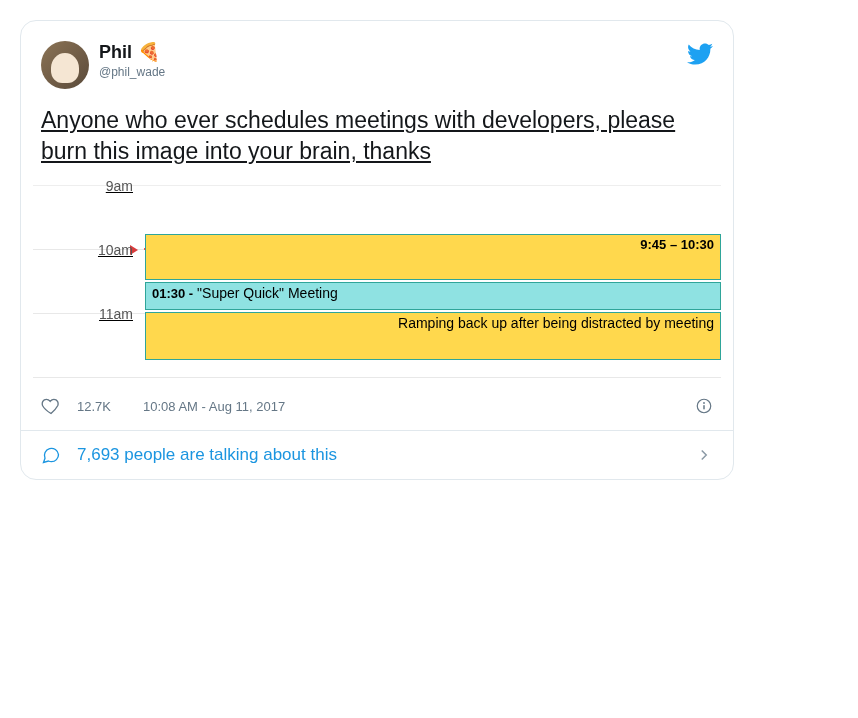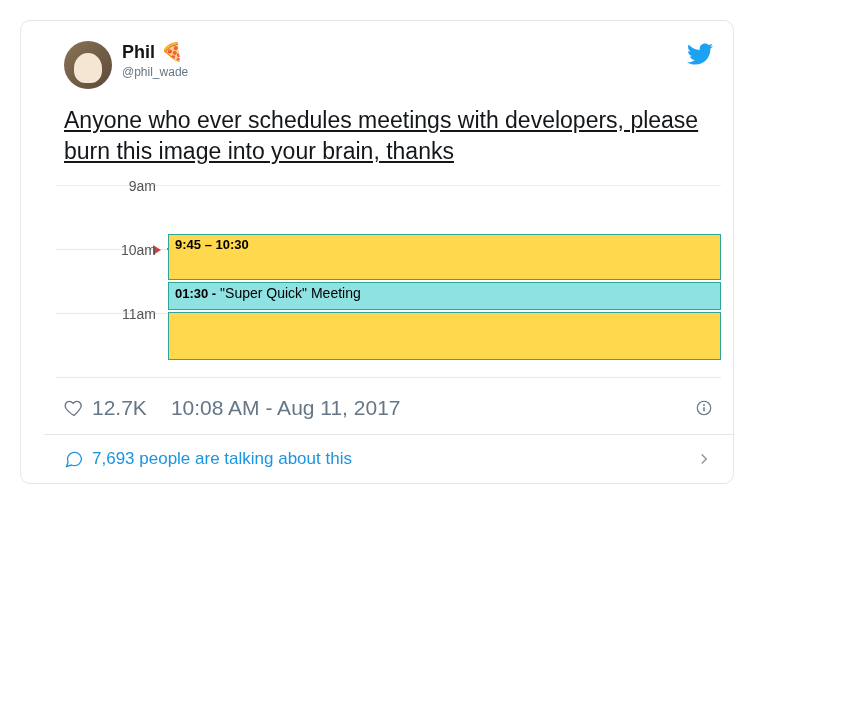--- a/index.html
+++ b/index.html
@@ -4,24 +4,23 @@
   <style>
     * { box-sizing: border-box; margin: 0; padding: 0; }
     body {
       font-family: -apple-system, BlinkMacSystemFont, "Segoe UI", Helvetica, Arial, sans-serif;
       background: #fff;
       padding: 20px;
     }
     .tweet-card {
       width: 714px;
       border: 1px solid #e1e8ed;
-      border-radius: 10px;
+      border-radius: 16px;
       overflow: hidden;
       background: #fff;
-      padding-left: 23px;
     }
     .tweet-header {
       display: flex;
       align-items: flex-start;
       padding: 20px 20px 0 20px;
       position: relative;
     }
     .avatar {
       width: 48px;
       height: 48px;
@@ -64,20 +63,21 @@
       font-size: 23px;
       line-height: 1.35;
       color: #14171a;
       text-decoration: underline;
     }
     .calendar {
       margin: 0 12px 0 12px;
       position: relative;
       background: #fff;
       border-top: 1px solid #eee;
+      text-decoration: underline;
     }
     .cal-row {
       display: flex;
       align-items: flex-start;
       position: relative;
     }
     .cal-hour {
       height: 64px;
       border-bottom: 1px solid #e8e8e8;
       position: relative;
@@ -106,20 +106,21 @@
       border: 1px solid;
       padding: 2px 6px;
       font-size: 14px;
       line-height: 1.25;
       overflow: hidden;
     }
     .event .time { font-weight: 700; font-size: 13px; }
     .event.yellow {
       background: #ffd84d;
       border-color: #2fa59a;
+      text-align: right;
     }
     .event.teal {
       background: #8fe2e2;
       border-color: #2fa59a;
     }
     .now-line {
       position: absolute;
       left: 0; right: 0;
       border-top: 2px solid #f05050;
     }
@@ -130,41 +131,41 @@
       border-top: 5px solid transparent;
       border-bottom: 5px solid transparent;
       border-left: 8px solid #d93c3c;
       transform: translateY(-5px);
     }
     .tweet-meta {
       display: flex;
       align-items: center;
       padding: 18px 20px 14px 20px;
       color: #657786;
-      font-size: 21px;
-      gap: 8px;
+      font-size: 13px;
+      gap: 16px;
     }
     .heart-icon, .info-icon, .comment-icon, .chevron-icon {
       color: #657786;
       display: inline-flex;
       align-items: center;
     }
     .info-icon { margin-left: auto; }
     .divider { border-top: 1px solid #e1e8ed; }
     .tweet-footer {
       display: flex;
       align-items: center;
       padding: 14px 20px;
       font-size: 17px;
     }
     .footer-link {
       color: #1b95e0;
       display: flex;
       align-items: center;
-      gap: 8px;
+      gap: 16px;
     }
     .footer-link .comment-icon { color: #1b95e0; }
     .chevron-icon { margin-left: auto; color: #8c9aa6; }
     svg { display: block; }
   </style>
 </head>
 <body>
 
 <div class="tweet-card">
 
@@ -215,20 +216,21 @@
         </div>
       </div>
     </div>
     <div class="cal-row cal-hour">
       <div class="time-gutter">
           <span class="time-label">11am</span>
         </div>
       <div class="cal-body">
 
         <div class="event yellow" style="top:-2px; height:48px;">
+          <div>Ramping back up after being distracted by meeting</div>
         </div>
       </div>
     </div>
   </div>
 
   <div class="tweet-meta">
     <span class="heart-icon">
       <svg viewBox="0 0 24 24" width="20" height="20" fill="none" stroke="currentColor" stroke-width="1.6">
         <path d="M12 21s-7.5-4.6-10-9.3C.5 8 2.5 4 6.5 4c2 0 3.5 1.2 4.5 2.5C12 5.2 13.5 4 15.5 4 19.5 4 21.5 8 20 11.7 17.5 16.4 12 21 12 21z"></path>
       </svg>

